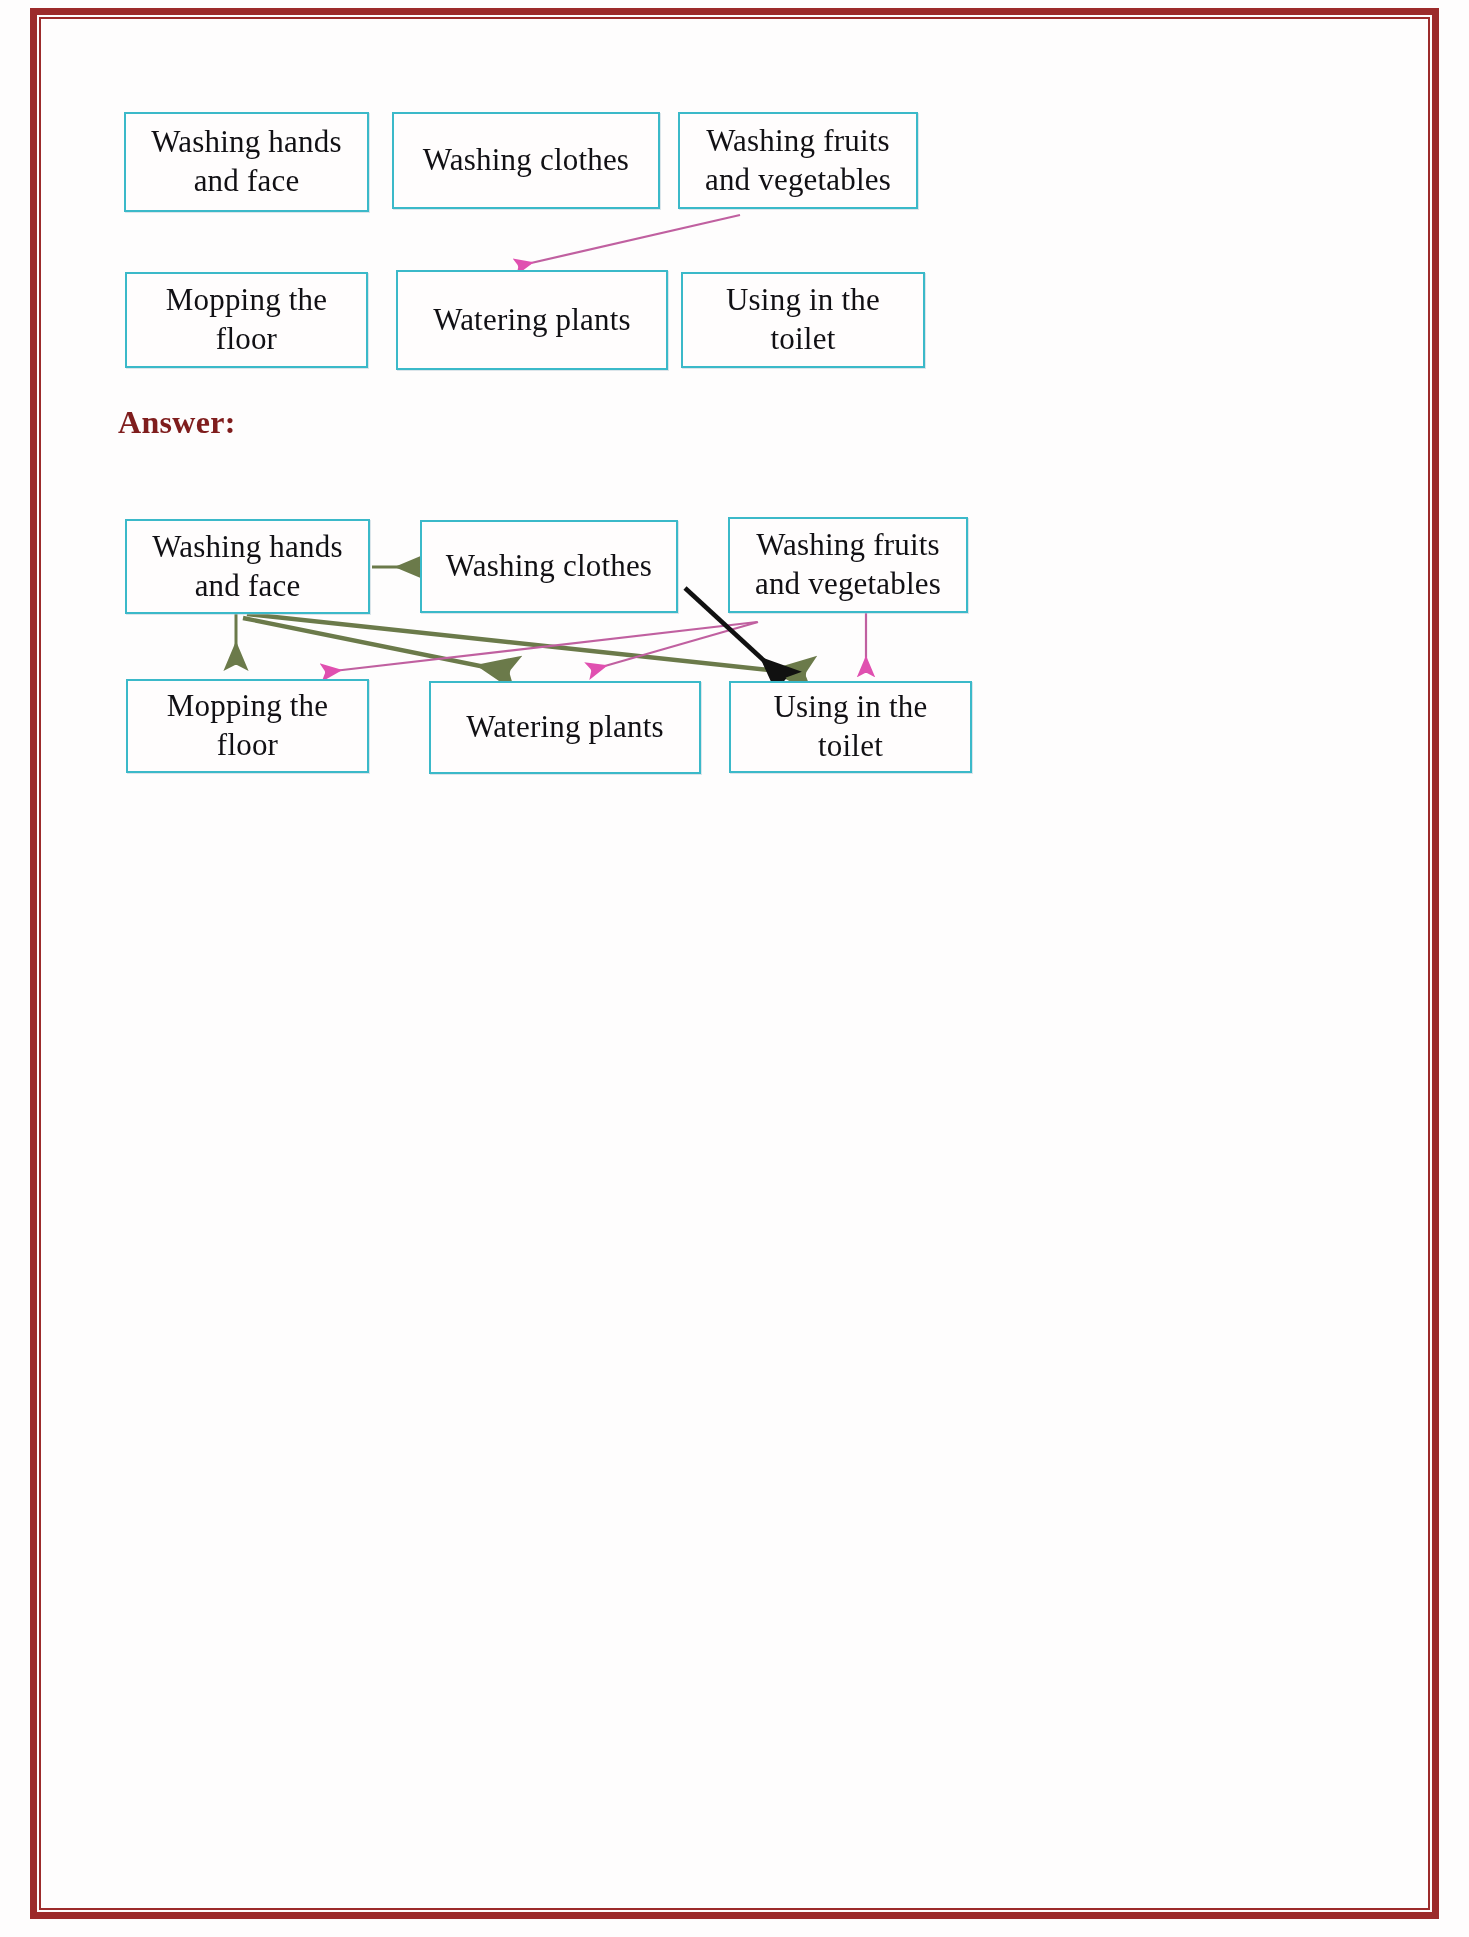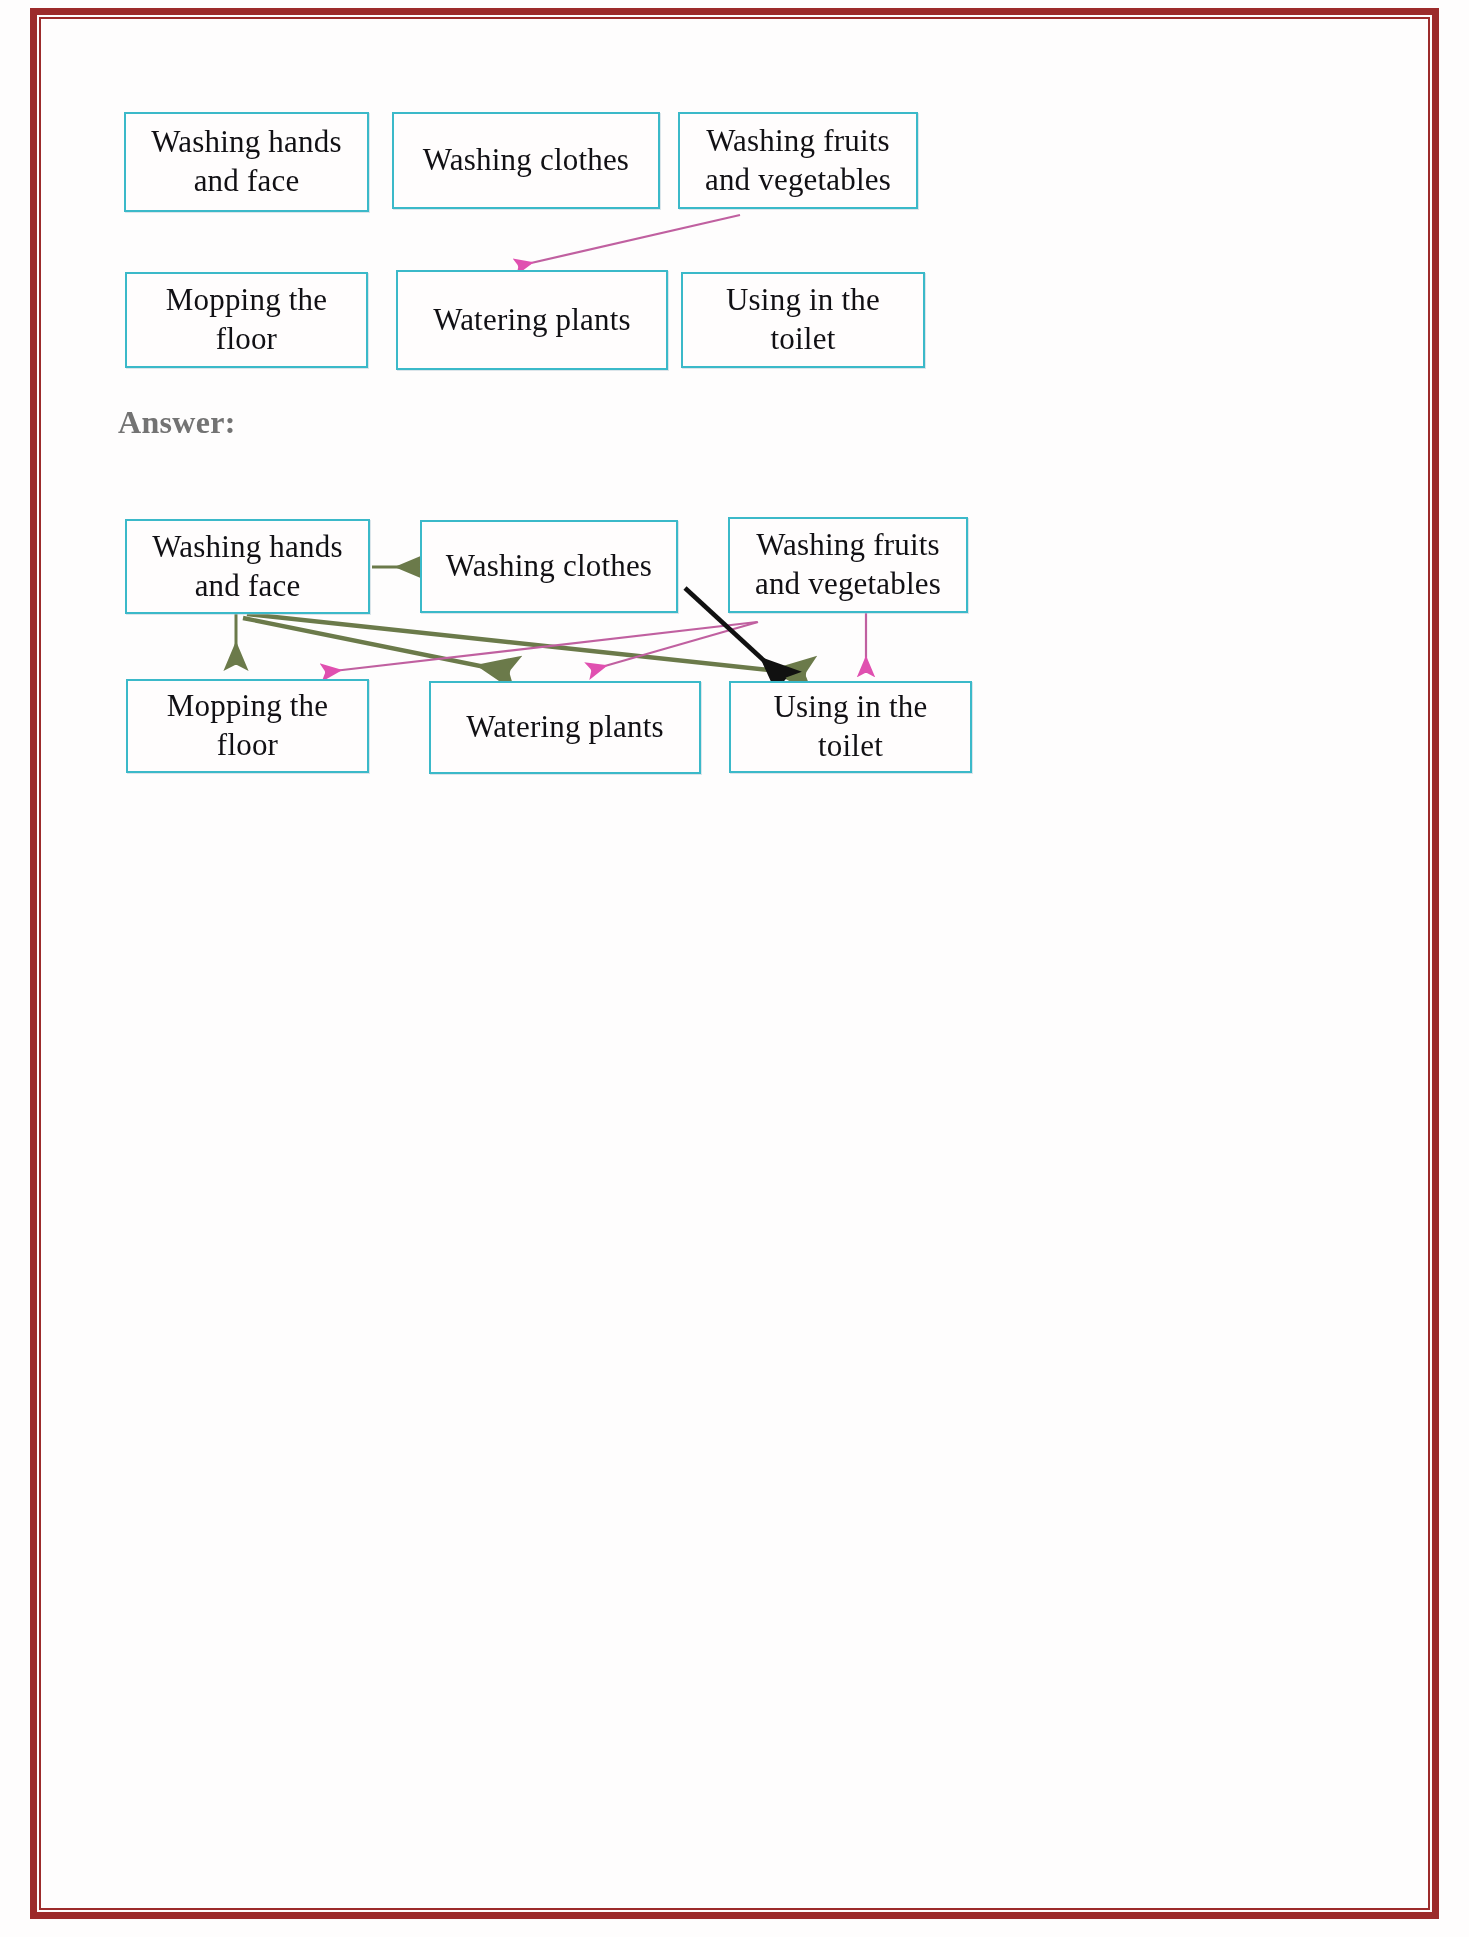--- a/index.html
+++ b/index.html
@@ -46,21 +46,21 @@
     letter-spacing:0.2px;
     box-shadow:1px 1px 0 rgba(180,200,210,.45);
   }
   .box span{display:block;padding:0 6px;}
   .answer-label{
     position:absolute;
     left:118px;top:404px;
     font-size:32px;
     font-weight:bold;
     font-family:"Liberation Serif", serif;
-    color:#737373;
+    color:#7f1d1d;
     letter-spacing:0.3px;
   }
   svg.arrows{
     position:absolute;
     left:0;top:0;
     width:1469px;height:1937px;
     pointer-events:none;
     overflow:visible;
   }
 </style>

